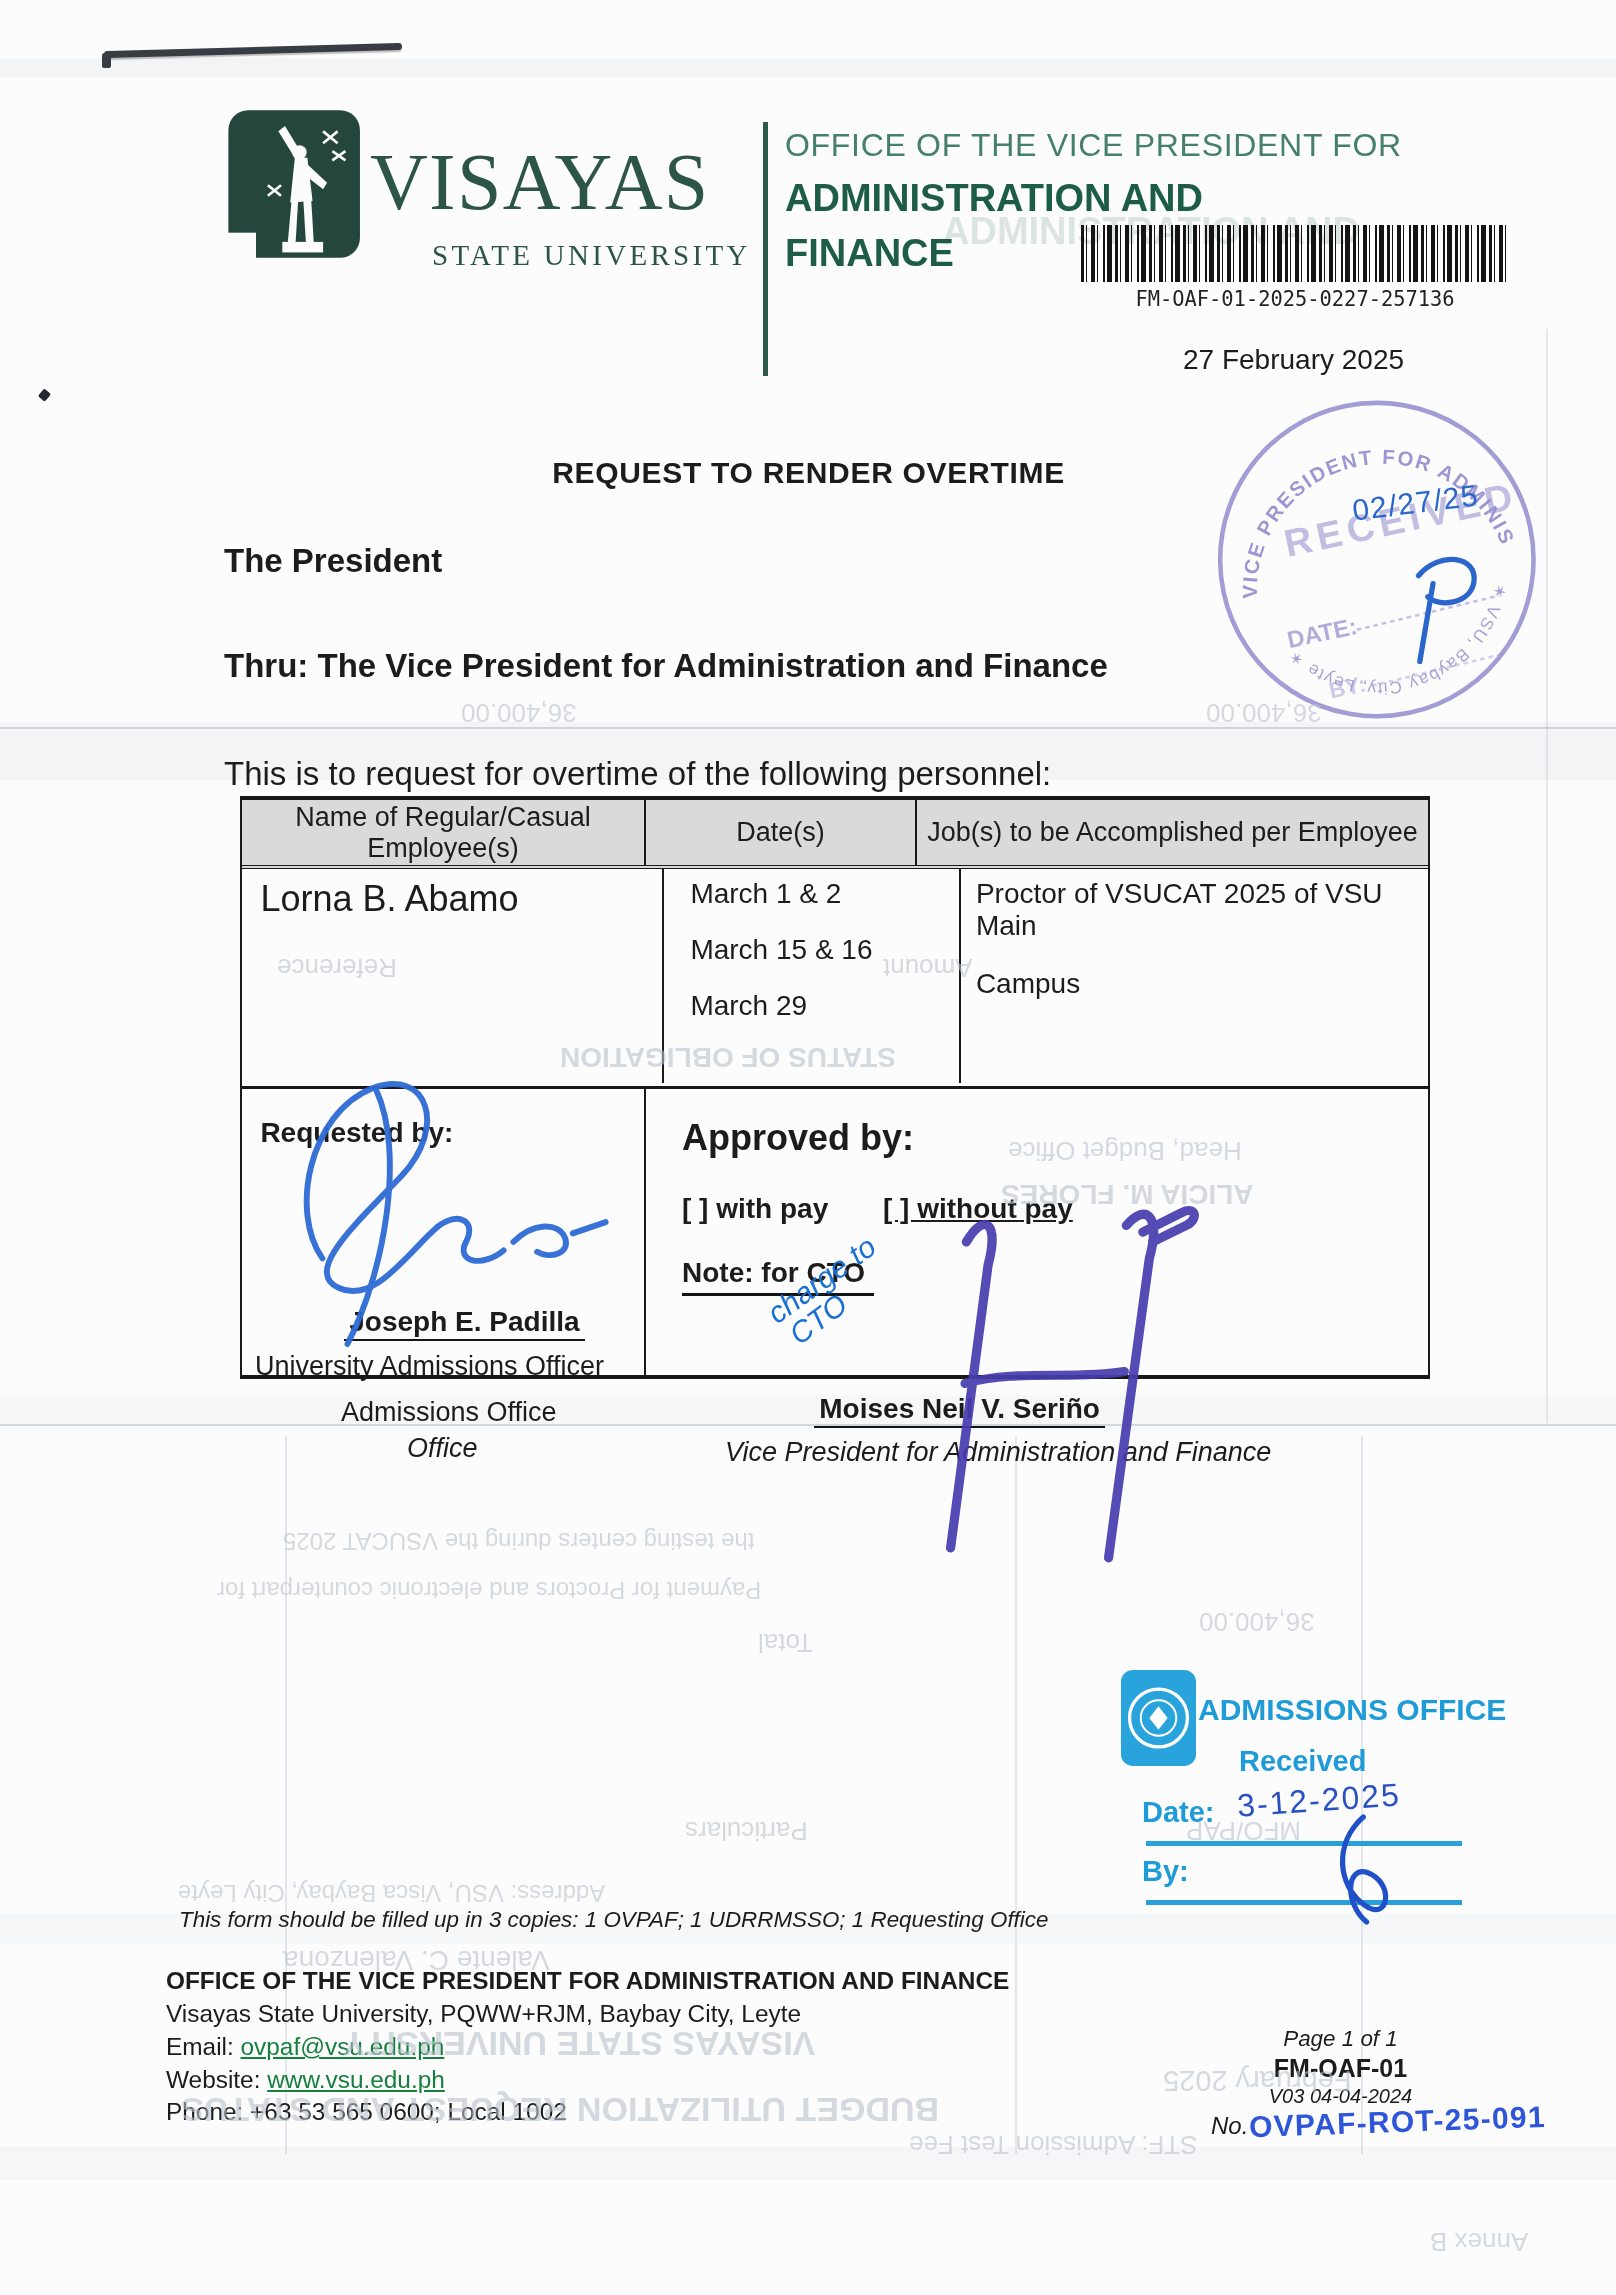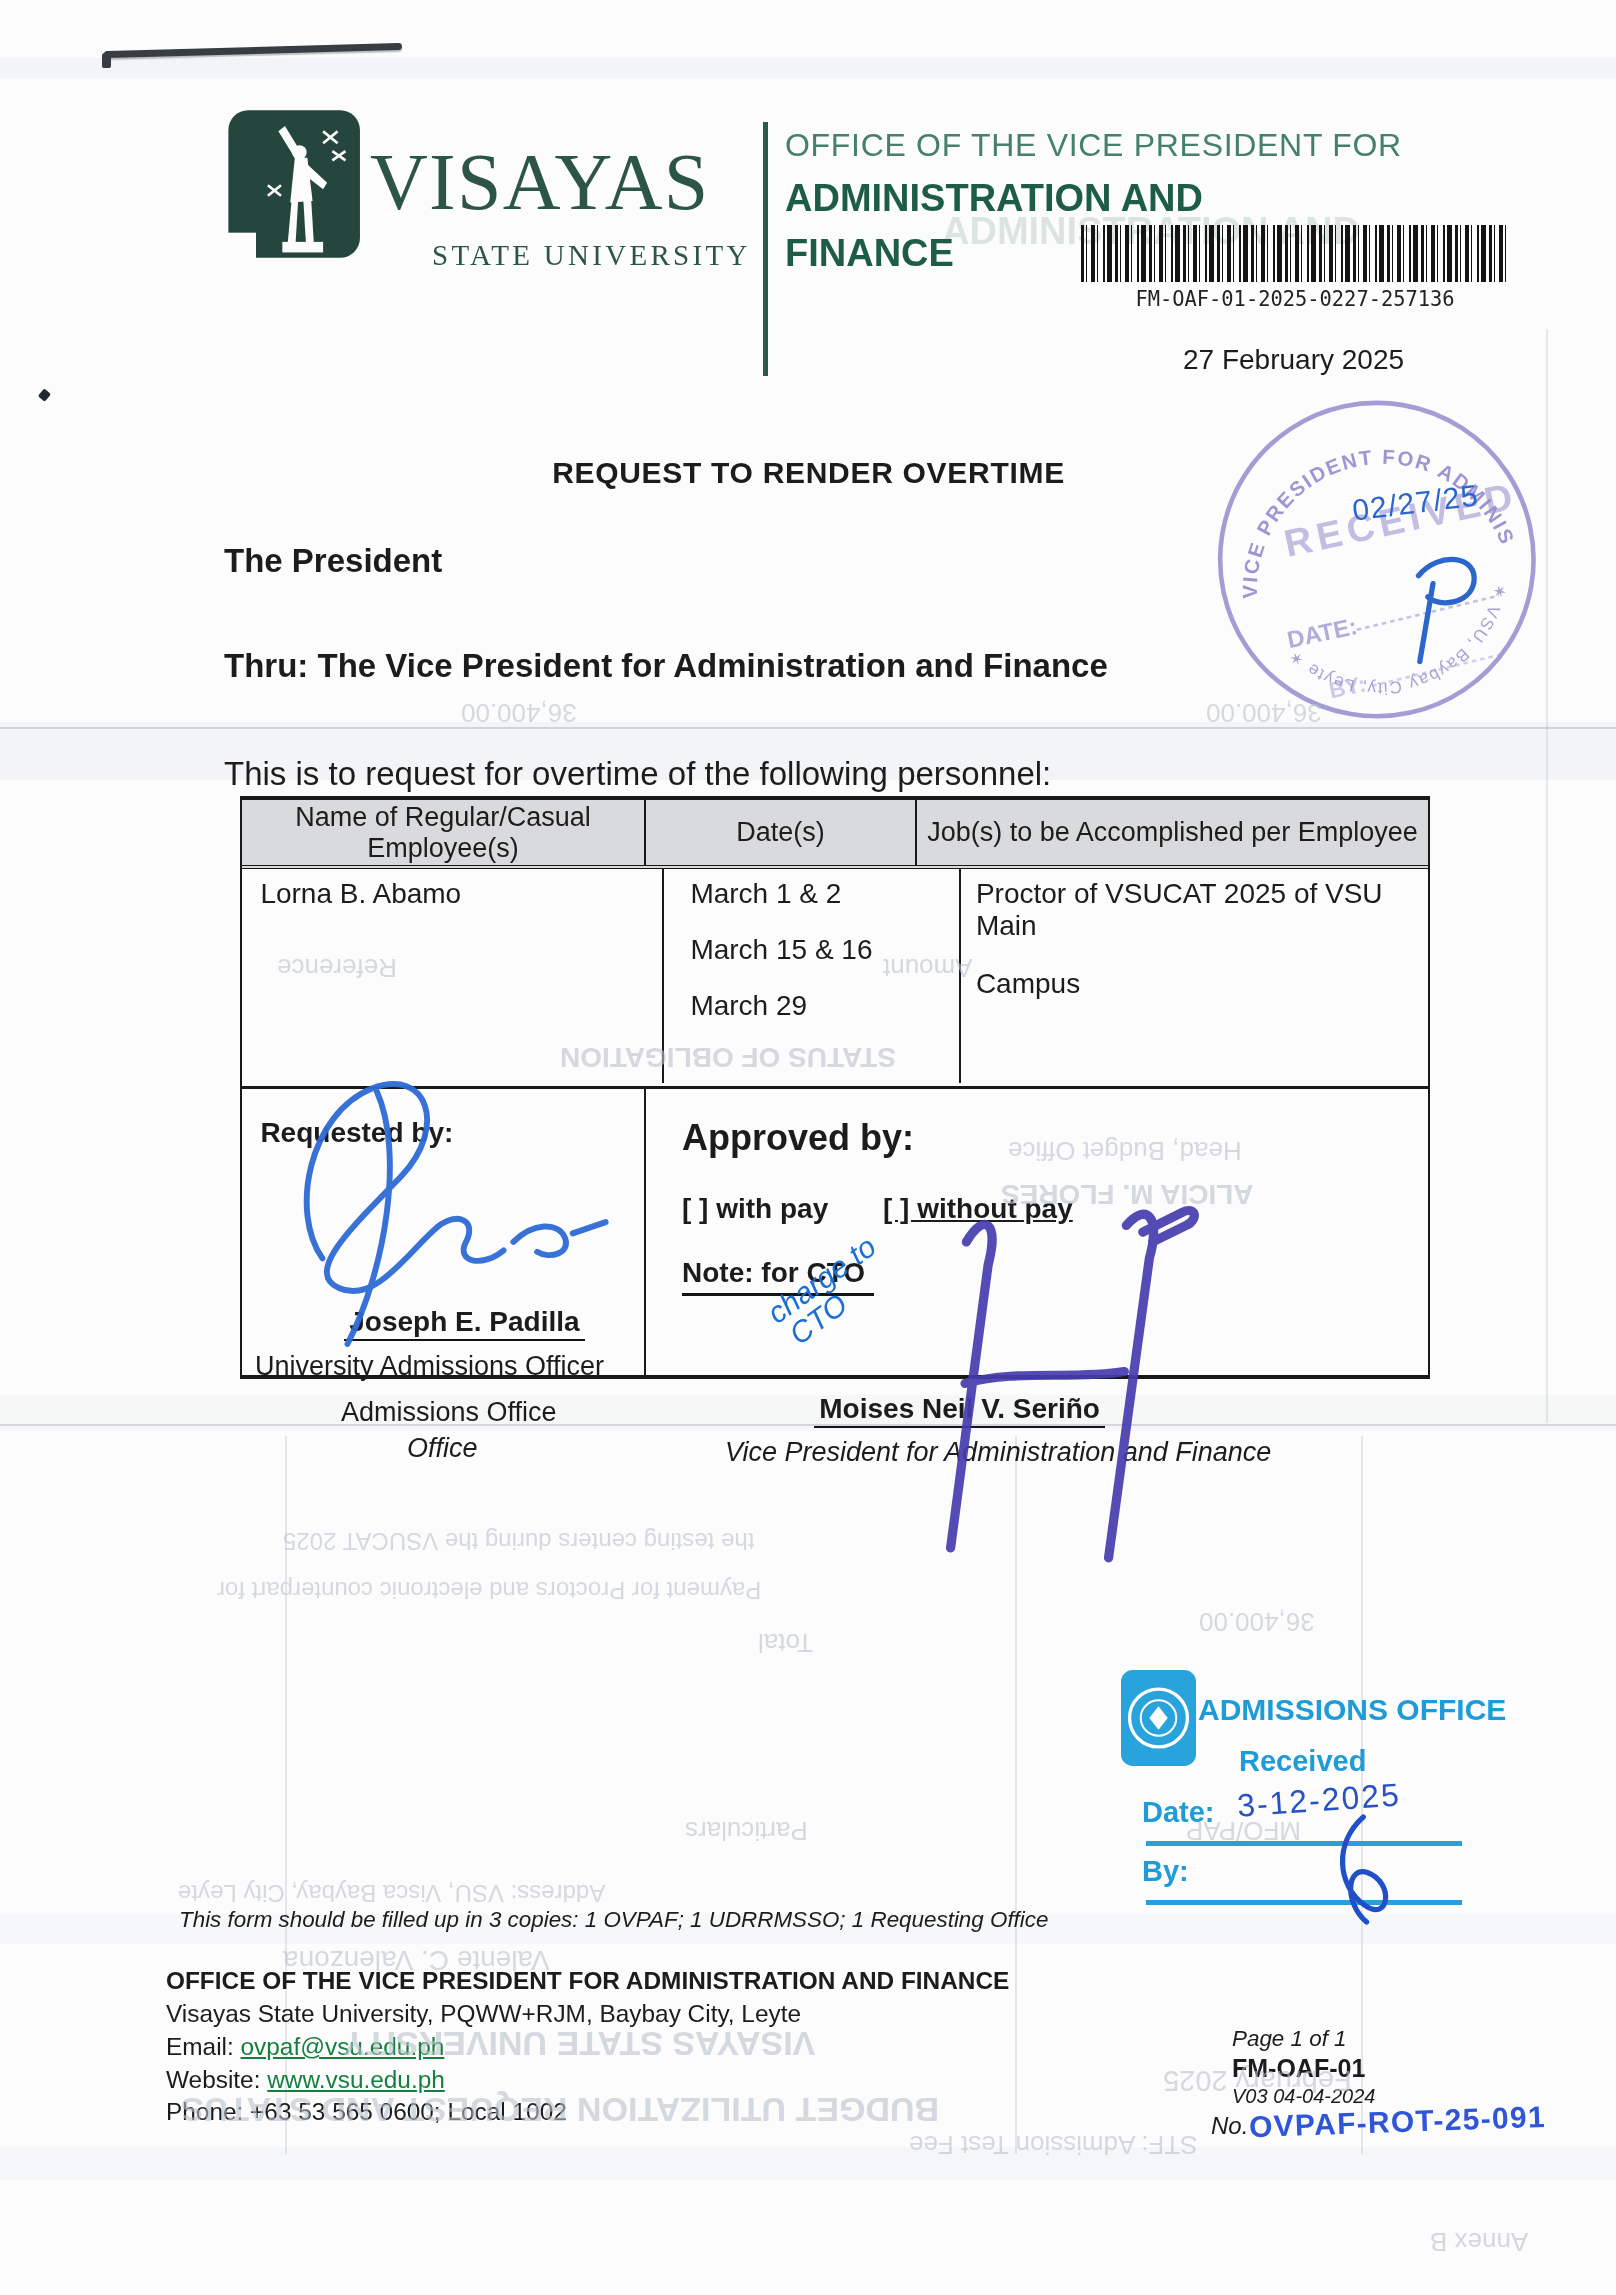--- a/index.html
+++ b/index.html
@@ -45,21 +45,21 @@
           border-top:4px solid #191919;border-bottom:4px solid #191919;
           border-left:2.6px solid #191919;border-right:2.6px solid #191919;}
   .thead{position:absolute;left:0;top:0;width:100%;height:65px;background:#d9dadb;
          border-bottom:4.6px double #191919;display:flex;}
   .th{display:flex;align-items:center;justify-content:center;text-align:center;
       font-size:27px;line-height:1.12;}
   .th1{width:402px;border-right:2.6px solid #191919;}
   .th2{width:269px;border-right:2.6px solid #191919;}
   .th3{flex:1;}
   .trow{position:absolute;left:0;top:69px;width:100%;height:214px;display:flex;}
-  .td1{width:402px;border-right:2.6px solid #191919;padding:9.2px 0 0 18.4px;font-size:28px;}
+  .td1{width:402px;border-right:2.6px solid #191919;padding:9.2px 0 0 18.4px;font-size:36px;}
   .td2{width:269px;border-right:2.6px solid #191919;padding:9.2px 0 0 26px;font-size:28px;}
   .td2 div{margin-bottom:24px;}
   .td3{flex:1;padding:9.2px 0 0 14.5px;font-size:28px;}
   .td3 .l2{margin-top:26px;}
   .sigrow{position:absolute;left:0;top:286px;width:100%;bottom:0;border-top:3.3px solid #191919;display:flex;}
   .sigL{width:402px;border-right:2.6px solid #191919;position:relative;}
   .sigR{flex:1;position:relative;}
   .ulname{border-bottom:2.6px solid #141414;padding:0 5.3px 1.3px 5.3px;}
   .adm-title{position:absolute;left:1198px;top:1693px;font-size:30px;font-weight:bold;color:#1f9cd8;}
   .adm-received{position:absolute;left:1239px;top:1745px;font-size:29px;font-weight:bold;color:#1f9cd8;}
@@ -68,21 +68,21 @@
   .adm-bylabel{position:absolute;left:1142px;top:1855px;font-size:29px;font-weight:bold;color:#1f9cd8;}
   .adm-byline{position:absolute;left:1146px;top:1900px;width:316px;height:4.6px;background:#2aa0da;}
   .adm-handdate{position:absolute;left:1237px;top:1782px;font-size:32px;color:#2a51c4;
                 transform:rotate(-4deg);letter-spacing:2px;}
   
   .copies{position:absolute;left:179px;top:1907px;font-size:22.4px;font-style:italic;}
   .f-office{position:absolute;left:166px;top:1967px;font-size:24.4px;font-weight:bold;}
   .f-addr{position:absolute;left:166px;top:2000px;font-size:24.4px;}
   .f-row{position:absolute;left:166px;font-size:24.4px;}
   .flink{color:#15803d;text-decoration:underline;}
-  .pg{position:absolute;left:1232px;width:217px;text-align:left;}
+  .pg{position:absolute;left:1232px;width:217px;text-align:center;}
   .no-hand{position:absolute;left:1249px;top:2105px;font-size:30px;font-weight:bold;color:#2f55d8;
            transform:rotate(-2deg);letter-spacing:1.3px;white-space:nowrap;}
   .staple{position:absolute;left:104px;top:47px;width:298px;height:7.2px;background:#383d43;
           border-radius:3.3px;transform:rotate(-1.6deg);box-shadow:0 2px 1.3px rgba(0,0,0,.25);}
   .staple-hook{position:absolute;left:102px;top:53px;width:9.2px;height:14.5px;background:#383d43;border-radius:2.6px;}
   .dot{position:absolute;left:40px;top:390px;width:8.6px;height:10px;background:#232730;border-radius:2px;transform:rotate(40deg);}
   .charge{position:absolute;left:768px;top:1262px;font-size:30px;color:#1a6fd4;
           transform:rotate(-36deg);font-style:italic;line-height:1.0;}
 </style>
 </head>

